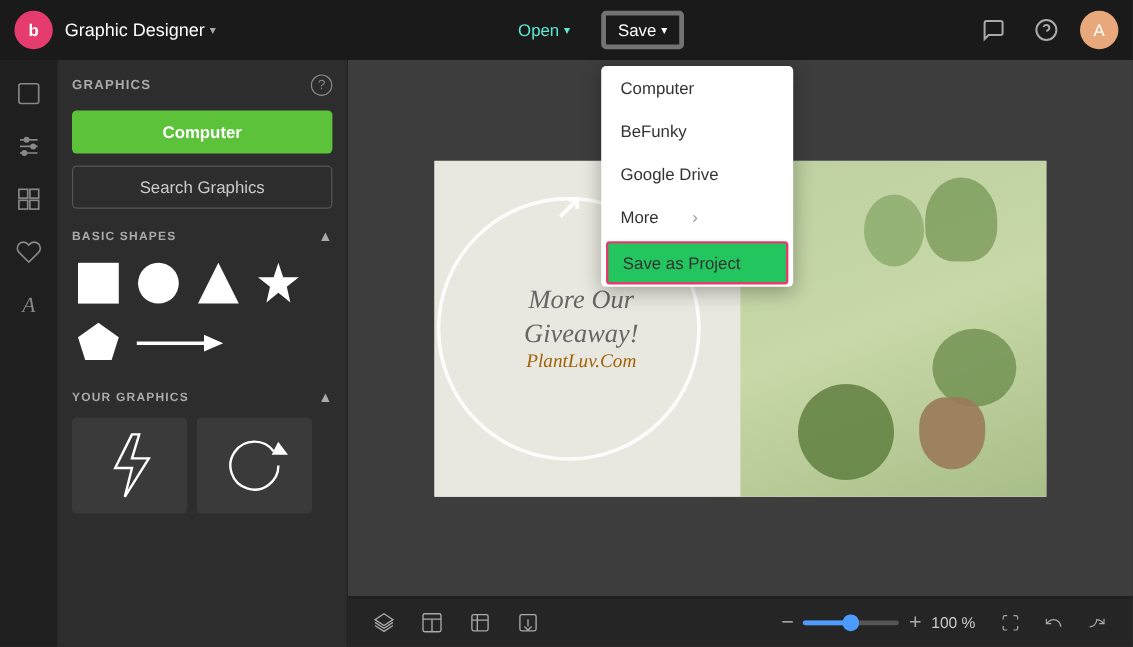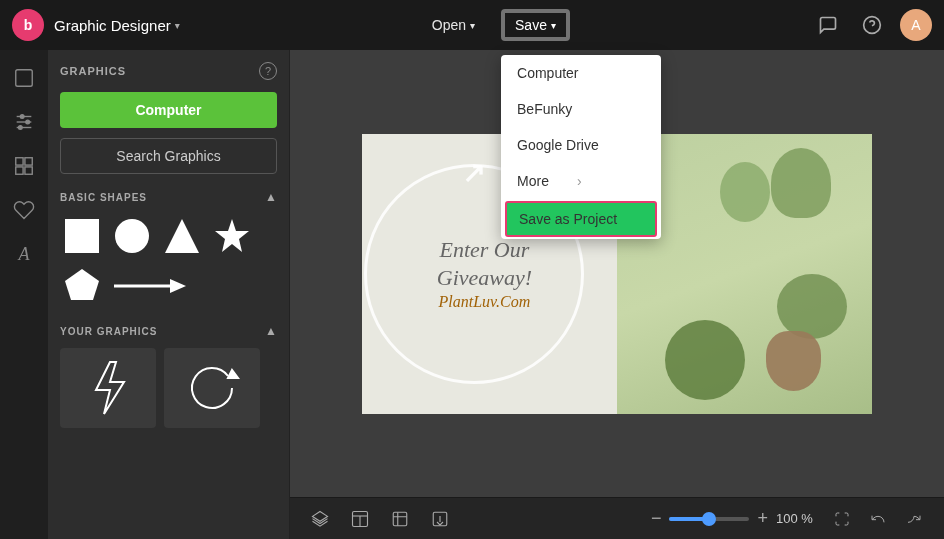--- a/index.html
+++ b/index.html
@@ -32,21 +32,21 @@
     .header-center {
       flex: 1;
       display: flex;
       align-items: center;
       justify-content: center;
       gap: 16px;
     }
     .header-btn {
       background: none;
       border: none;
-      color: #e5e5e5;
+      color: #5eead4;
       font-size: 14px;
       cursor: pointer;
       display: flex; align-items: center; gap: 4px;
       padding: 4px 10px;
       border-radius: 4px;
     }
     .header-btn.save-btn {
       border: 4px solid #737373;
       color: #fff;
       border-radius: 4px;
@@ -467,21 +467,21 @@
 
         <div style="position:absolute;right:0;top:0;width:55%;height:100%;background:linear-gradient(160deg,#bdd0a0,#c8d8a8,#a8be88);"></div>
 
         <div style="position:absolute;left:0;top:0;width:50%;height:100%;background:#e8e8e0;"></div>
 
         <div style="position:absolute;left:22%;top:50%;transform:translate(-50%,-50%);width:220px;height:220px;border:3px solid rgba(255,255,255,0.85);border-radius:50%;"></div>
 
         <div style="position:absolute;left:22%;top:8%;transform:translateX(-50%);color:rgba(255,255,255,0.9);font-size:28px;font-weight:bold;">↗</div>
 
         <div style="position:absolute;left:0;top:0;width:48%;height:100%;display:flex;flex-direction:column;align-items:center;justify-content:center;gap:2px;">
-          <span style="font-family:serif;font-size:22px;color:#666;font-style:italic;text-align:center;">Enter Our</span>
+          <span style="font-family:serif;font-size:22px;color:#666;font-style:italic;text-align:center;">More Our</span>
           <span style="font-family:serif;font-size:22px;color:#666;font-style:italic;text-align:center;">Giveaway!</span>
           <span style="font-family:serif;font-size:16px;color:#a16207;font-style:italic;text-align:center;">PlantLuv.Com</span>
         </div>
 
         <div style="position:absolute;right:8%;top:5%;width:60px;height:70px;background:#7a9a5a;border-radius:50% 50% 40% 40%;opacity:0.8;"></div>
         <div style="position:absolute;right:20%;top:10%;width:50px;height:60px;background:#8aaa6a;border-radius:50%;opacity:0.8;"></div>
         <div style="position:absolute;right:5%;top:50%;width:70px;height:65px;background:#6a8a4a;border-radius:50%;opacity:0.75;"></div>
         <div style="position:absolute;right:25%;bottom:5%;width:80px;height:80px;background:#5a7a3a;border-radius:50%;opacity:0.8;"></div>
         <div style="position:absolute;right:10%;bottom:8%;width:55px;height:60px;background:#9a7a5a;border-radius:40% 40% 50% 50%;opacity:0.9;"></div>
       </div>

